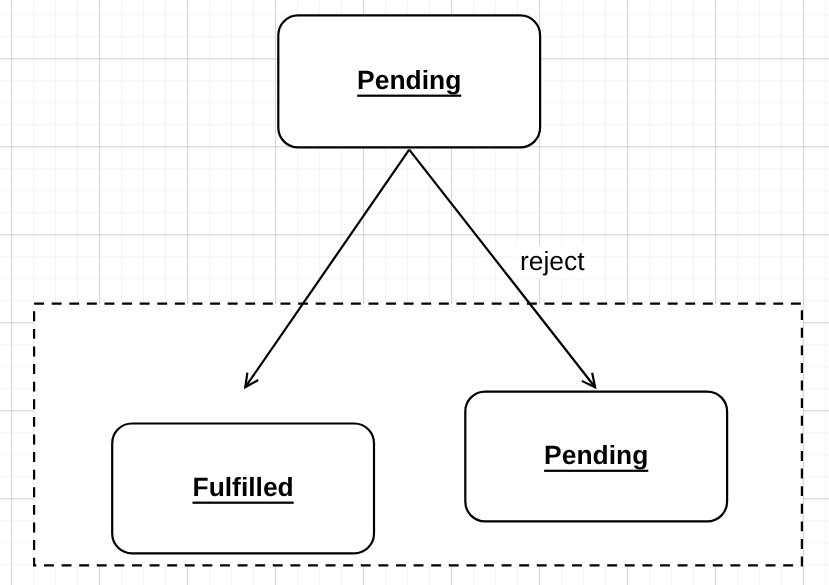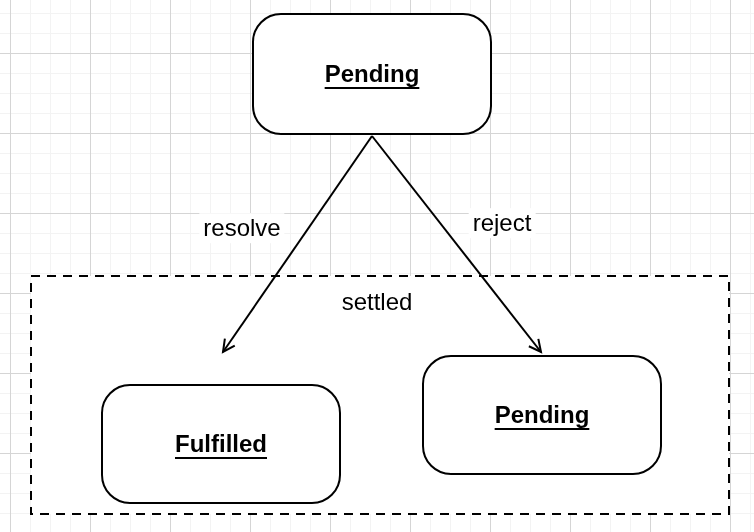--- a/index.html
+++ b/index.html
@@ -36,21 +36,21 @@
   .arrow-layer { z-index: 3; }
 
   svg .shape-stroke { stroke: var(--stroke); fill: var(--shape-fill); }
   svg .edge-line { stroke: var(--stroke); fill: none; }
   #arrowhead path { stroke: var(--stroke); fill: none; }
 
   .state-box {
     position: absolute;
     width: 240px;
     border: 2px solid var(--stroke);
-    border-radius: 29px;
+    border-radius: 19px;
     background: var(--shape-fill);
     display: flex;
     align-items: center;
     justify-content: center;
     z-index: 2;
   }
   #state-pending-initial { left: 252px; top: 13px;  height: 122px; }
   #state-fulfilled       { left: 101px; top: 355px; height: 120px; margin-top: 29px; }
   #state-pending-settled { left: 422px; top: 355px; height: 120px; }
 
@@ -67,21 +67,21 @@
     position: absolute;
     transform: translate(-50%, -50%);
     font-size: 24px;
     line-height: 1.15;
     background: var(--shape-fill);
     padding: 1px 4px;
     white-space: nowrap;
     z-index: 4;
   }
   #edge-label-resolve { left: 242px; top: 228px; }
-  #edge-label-reject  { left: 502px; top: 223px; text-align: center; }
+  #edge-label-reject  { left: 502px; top: 238px; text-align: center; }
   #container-label-settled { left: 377px; top: 302px; }
 </style>
 </head>
 <body>
 
 <div class="canvas">
 
   <svg class="layer container-layer">
     <rect x="31" y="276" width="698" height="238" class="shape-stroke" stroke-width="2" stroke-dasharray="9 7"></rect>
   </svg>
@@ -101,19 +101,17 @@
   <svg class="layer arrow-layer">
     <defs>
       <marker id="arrowhead" markerUnits="userSpaceOnUse" markerWidth="18" markerHeight="18" refX="15" refY="9" orient="auto">
         <path d="M3,3 L15,9 L3,15" stroke-width="2"></path>
       </marker>
     </defs>
     <line x1="372" y1="136" x2="223" y2="352" class="edge-line" stroke-width="2" marker-end="url(#arrowhead)"></line>
     <line x1="372" y1="136" x2="541" y2="352" class="edge-line" stroke-width="2" marker-end="url(#arrowhead)"></line>
   </svg>
 
-  <span class="edge-label" id="edge-label-resolve">resolve</span>
 
   <span class="edge-label" id="edge-label-reject">reject</span>
 
-  <span class="container-label" id="container-label-settled">settled</span>
 
 </div>
 
 </body></html>

